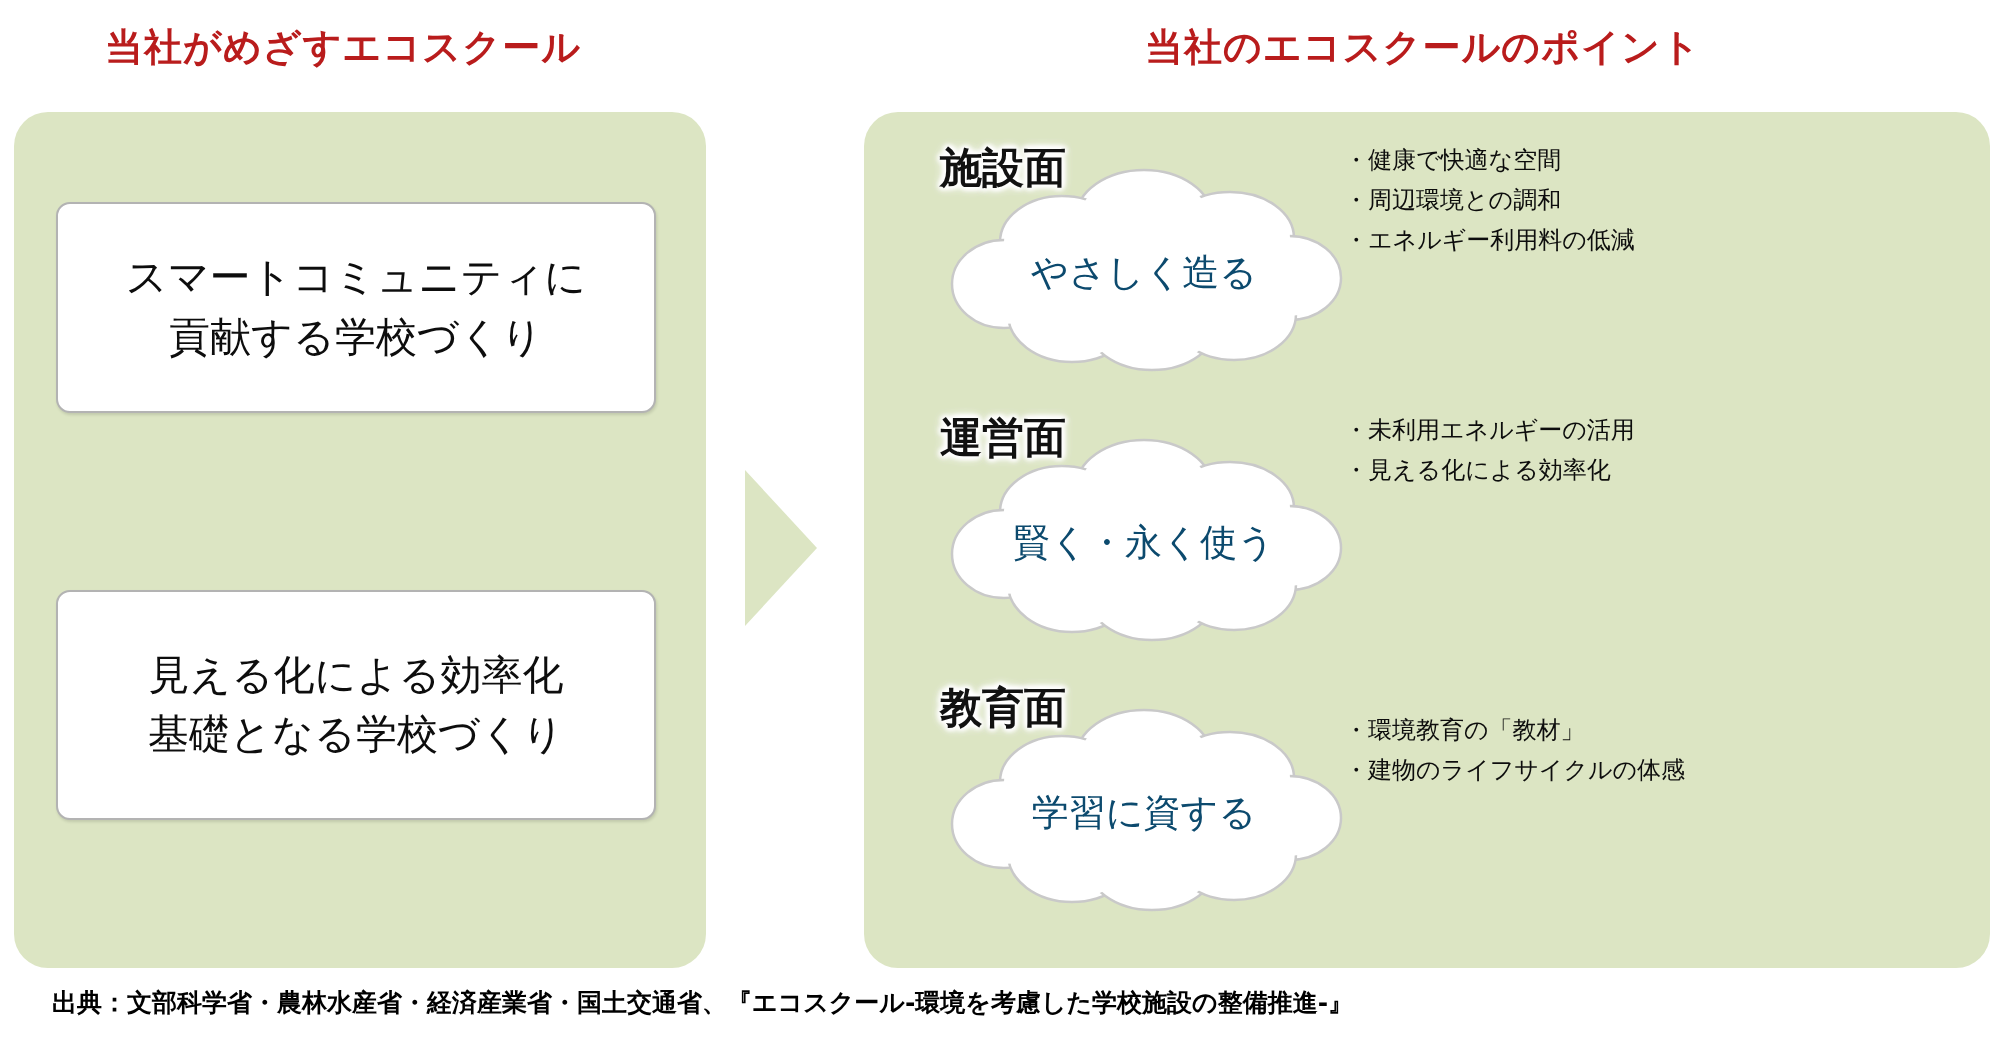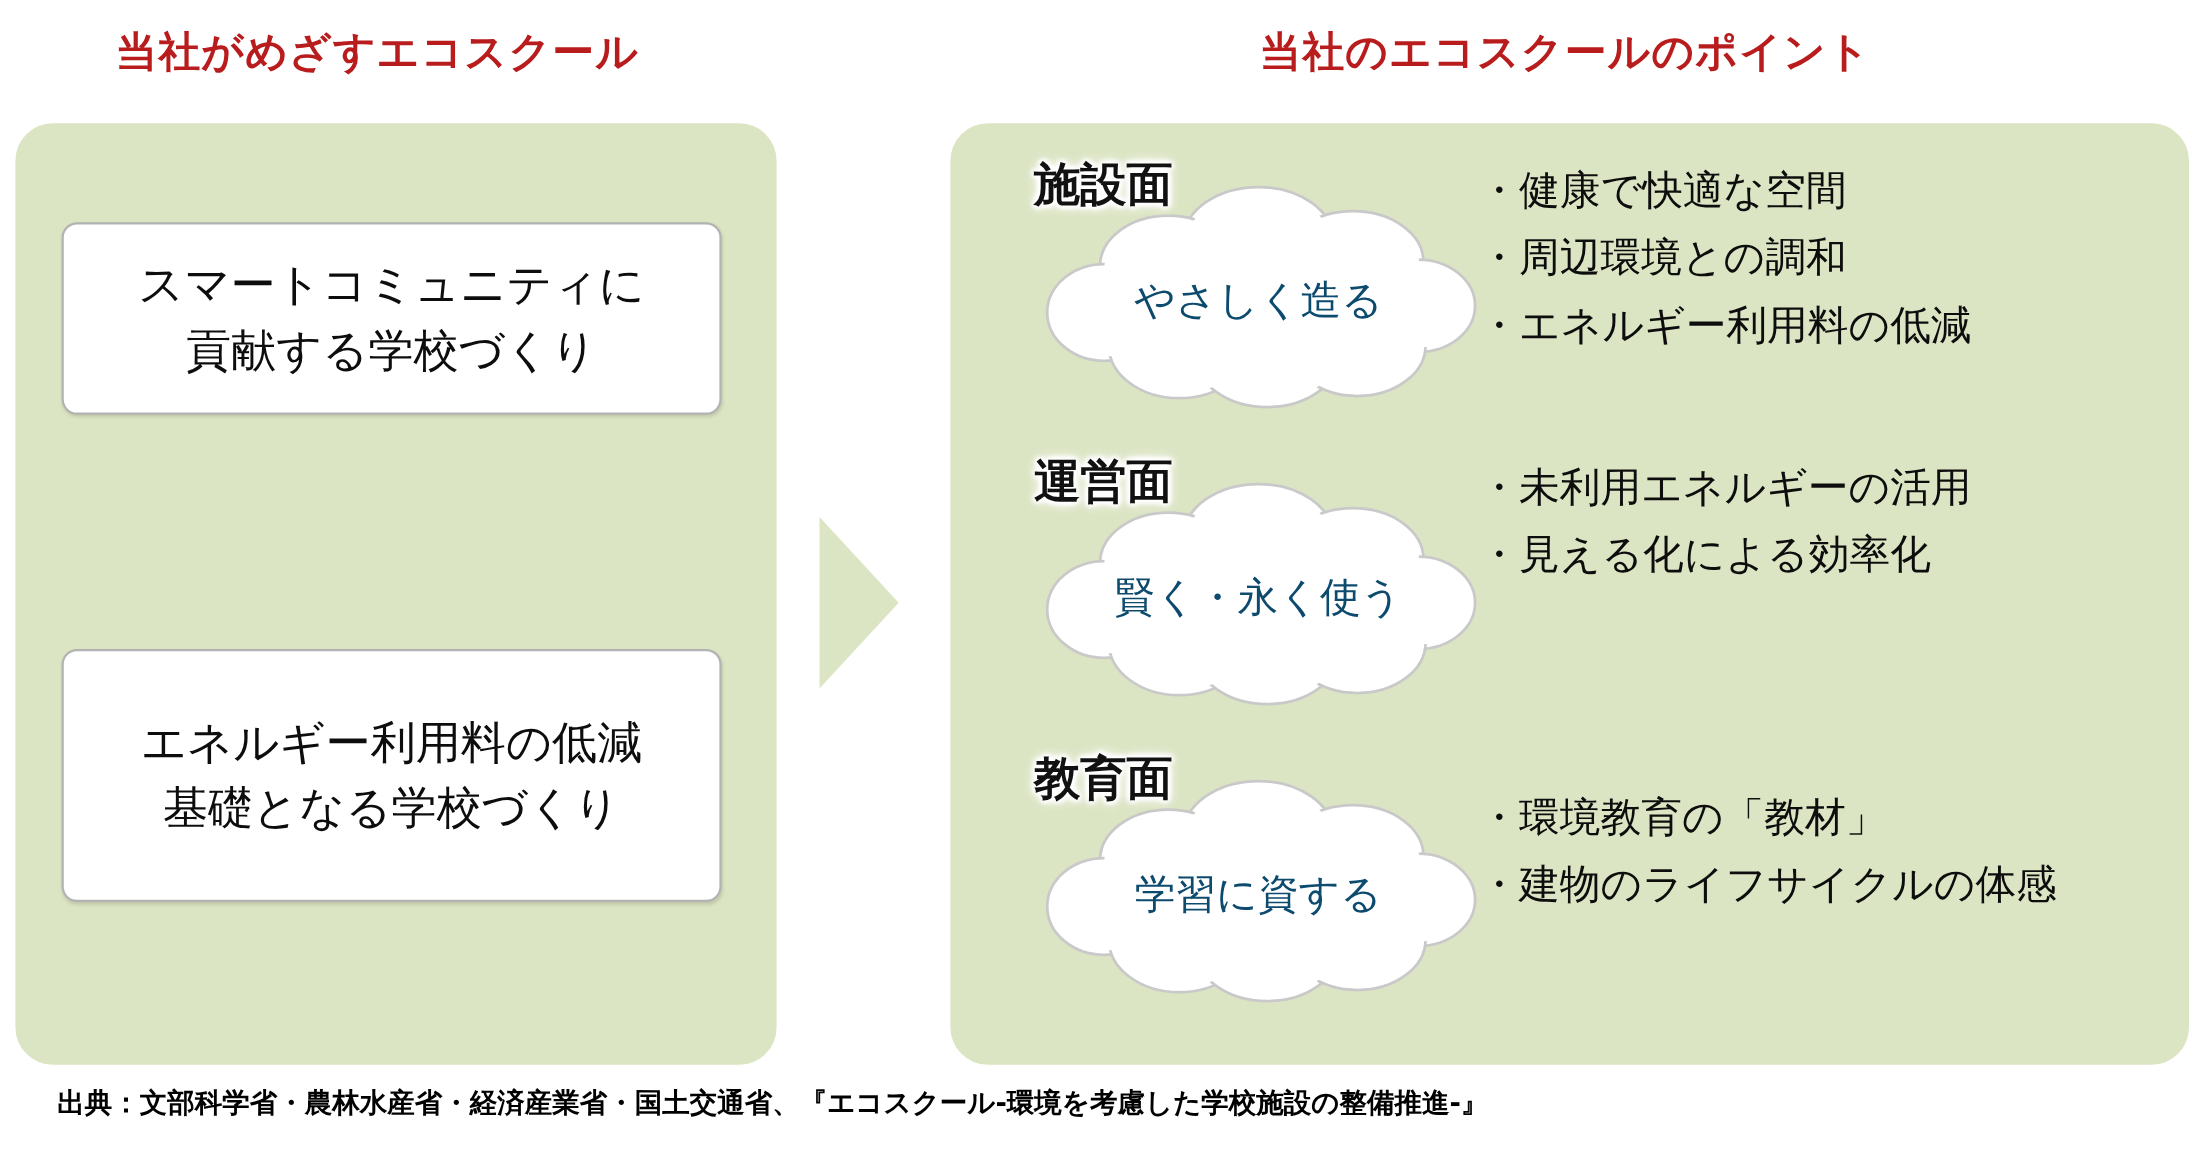--- a/index.html
+++ b/index.html
@@ -54,21 +54,21 @@
     background: #ffffff;
     border: 2px solid #b3b3b3;
     border-radius: 14px;
     box-sizing: border-box;
     display: flex;
     flex-direction: column;
     align-items: center;
     justify-content: center;
     box-shadow: 1px 2px 3px rgba(0,0,0,0.12);
   }
-  #goal-card-1 { left: 56px; top: 202px; width: 600px; height: 175px; }
+  #goal-card-1 { left: 56px; top: 202px; width: 600px; height: 211px; }
   #goal-card-2 { left: 56px; top: 590px; width: 600px; height: 230px; }
   .goal-line {
     font-size: 41px;
     line-height: 1.44;
     color: #0d0d0d;
     white-space: nowrap;
     font-family: "DejaVu Sans", "Liberation Sans", sans-serif;
   }
 
   
@@ -142,25 +142,25 @@
     font-weight: bold;
   }
 
   .bullets {
     position: absolute;
     left: 400px;
     top: 14px;
     width: 620px;
   }
   .bullet {
-    font-size: 37px;
+    font-size: 24px;
     line-height: 1.66;
     color: #0d0d0d;
     white-space: nowrap;
-    font-family: Liberation Sans, sans-serif;
+    font-family: Liberation Mono, monospace;
   }
 
   
   #source-note {
     position: absolute;
     left: 10px;
     top: 986px;
     font-size: 25px;
     font-weight: bold;
     color: #000000;
@@ -175,21 +175,21 @@
 <div class="title" id="title-left">当社がめざすエコスクール</div>
 
 <div class="panel" id="panel-left"></div>
 
 <div class="goal-card" id="goal-card-1">
   <div class="goal-line">スマートコミュニティに</div>
   <div class="goal-line">貢献する学校づくり</div>
 </div>
 
 <div class="goal-card" id="goal-card-2">
-  <div class="goal-line">エネルギー利用料の低減</div>
+  <div class="goal-line">見える化による効率化</div>
   <div class="goal-line">基礎となる学校づくり</div>
 </div>
 
 <div id="arrow"></div>
 
 <div class="title" id="title-right">当社のエコスクールのポイント</div>
 
 <div class="panel" id="panel-right"></div>
 
 <div class="point-row" id="point-row-0">

